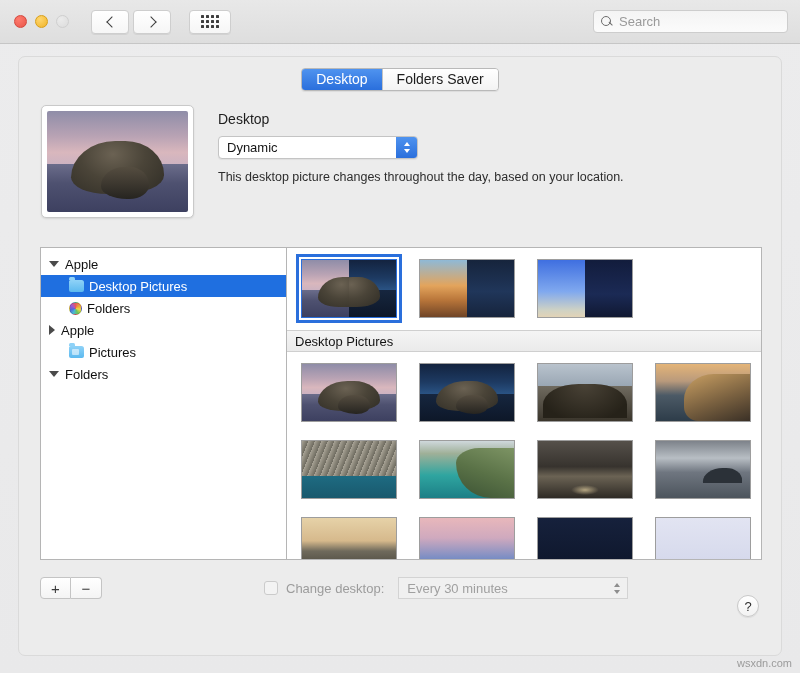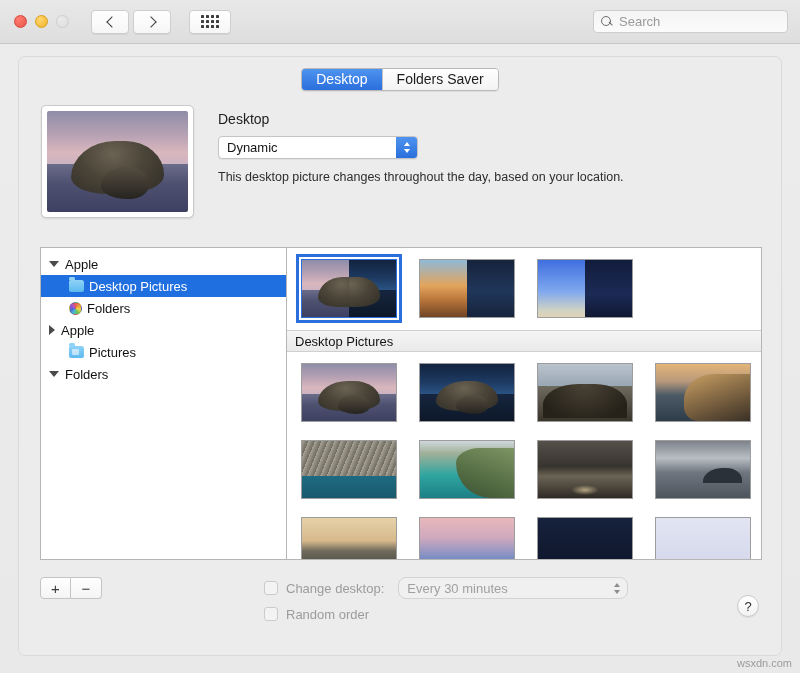--- a/index.html
+++ b/index.html
@@ -391,21 +391,21 @@
     border: 1px solid #cbcbcb;
     border-radius: 3px;
     background: #f3f3f3;
     flex: none;
   }
   .opt-label { font-size: 13px; color: #9c9c9c; }
   .popup2 {
     width: 230px; height: 22px;
     background: #f0f0f0;
     border: 1px solid #d3d3d3;
-    border-radius: 8px;
+    border-radius: 0;
     display: flex; align-items: center;
     position: relative;
     margin-left: 6px;
   }
   .popup2-label { font-size: 13px; color: #a0a0a0; padding-left: 8px; }
   .popup2-arrows {
     position: absolute; right: 7px; top: 0; height: 100%;
     display: flex; flex-direction: column;
     align-items: center; justify-content: center; gap: 3px;
   }
@@ -649,23 +649,19 @@
         <span class="cbox"></span>
         <span class="opt-label">Change desktop:</span>
         <div class="popup2">
           <span class="popup2-label">Every 30 minutes</span>
           <span class="popup2-arrows">
             <i class="arw2 up"></i>
               <i class="arw2 down"></i>
           </span>
         </div>
       </div>
-      <div class="opt-row">
-        <span class="cbox"></span>
-        <span class="opt-label">Random order</span>
-      </div>
     </div>
 
     <div class="help">?</div>
   </div>
 
   <div class="watermark">wsxdn.com</div>
 </div>
 
 </body></html>

